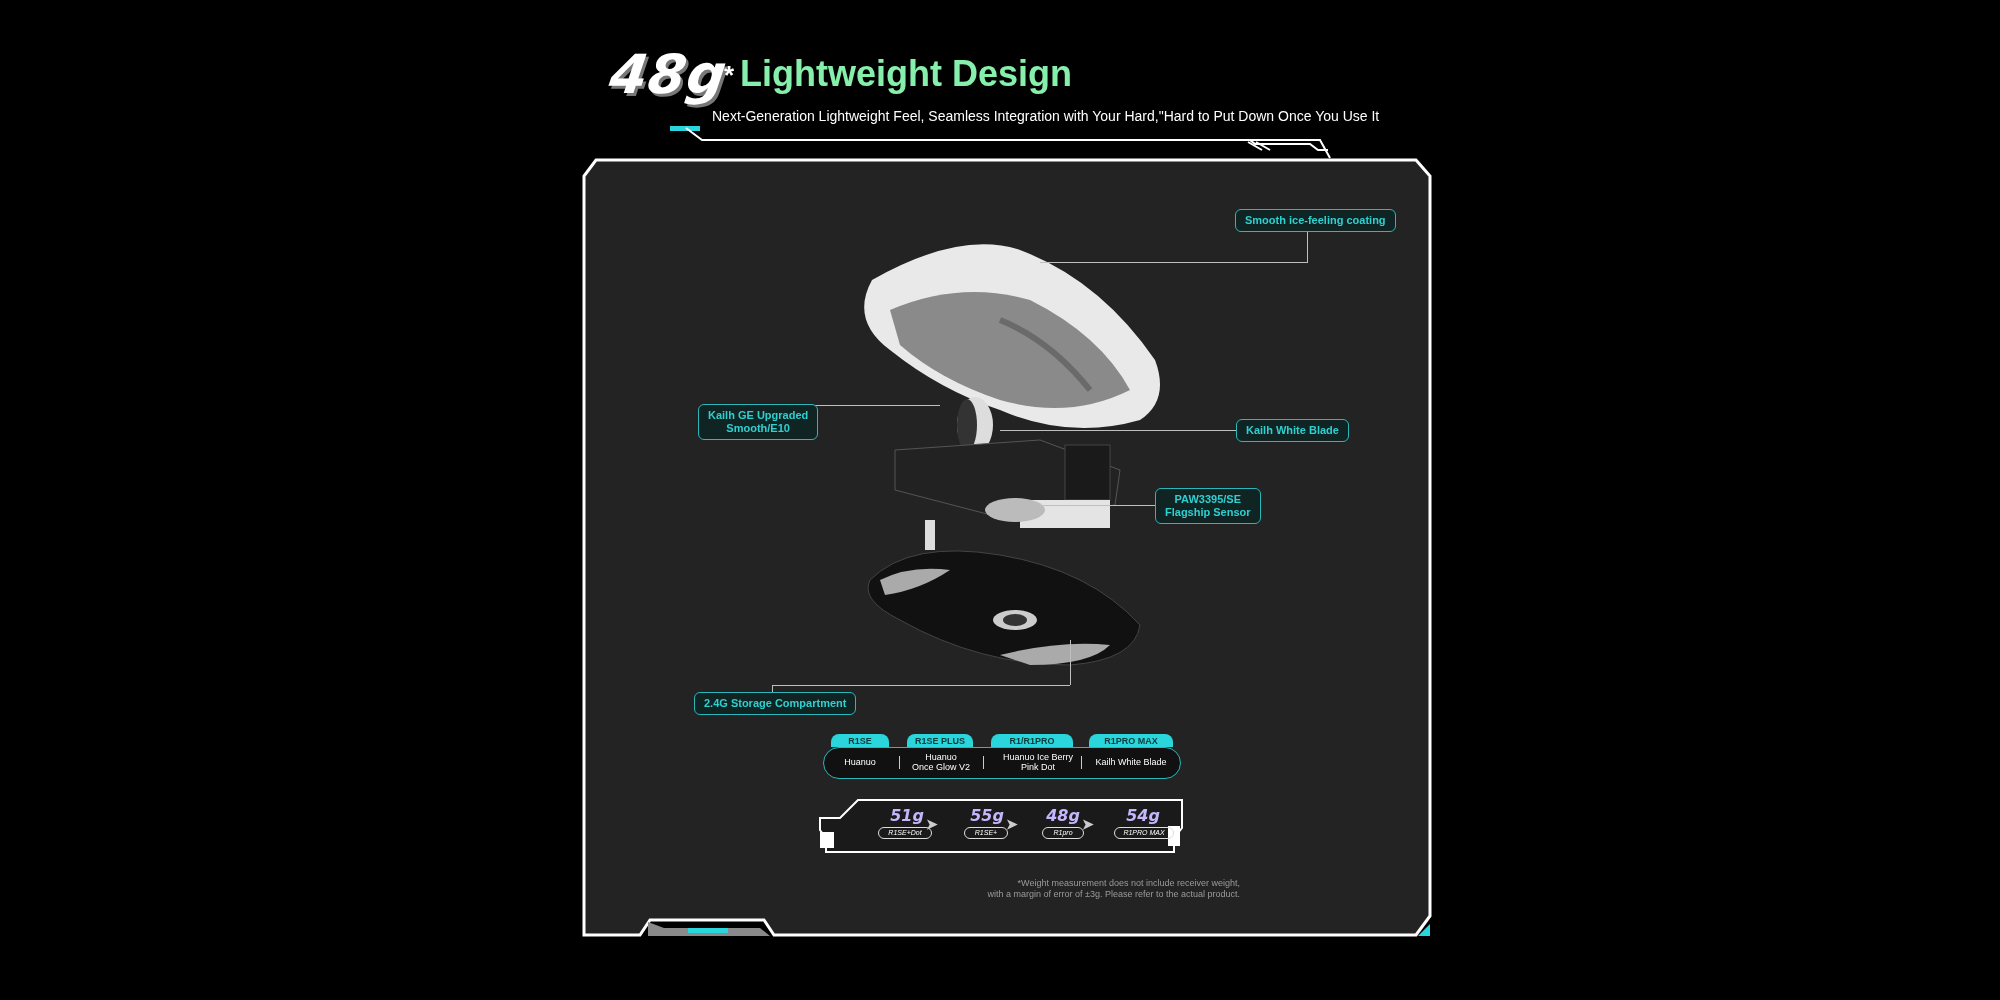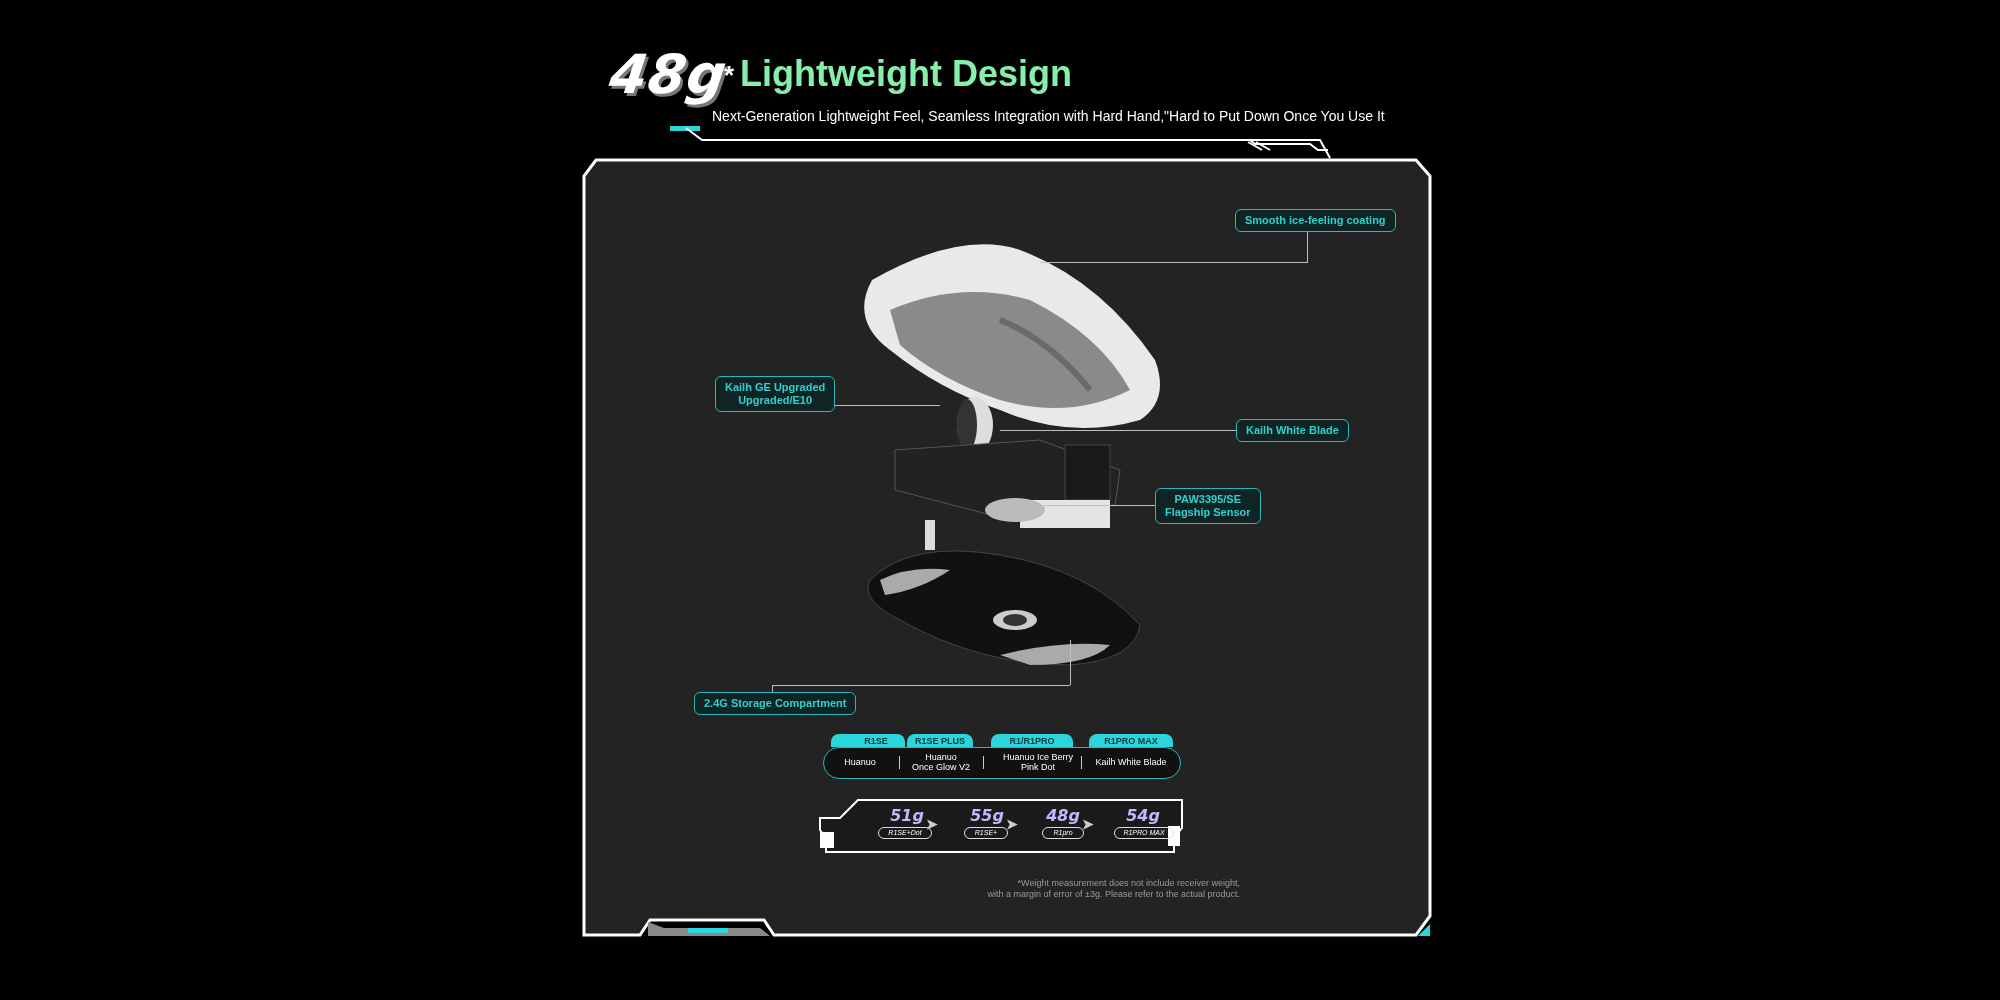--- a/index.html
+++ b/index.html
@@ -25,21 +25,21 @@
   .wpill{position:absolute;top:29px;height:10px;border:1px solid #ddd;border-radius:6px;font-size:7px;font-style:italic;color:#fff;text-align:center;line-height:10px;}
   .warrow{position:absolute;top:18px;font-size:14px;color:#ccc;font-weight:bold;}
   .foot{left:760px;top:878px;width:480px;text-align:right;font-size:9px;color:#9a9a9a;line-height:11px;}
 </style>
 </head>
 <body>
 
 <div class="abs hdr-weight">48g</div>
 <div class="abs hdr-star">*</div>
 <div class="abs hdr-title">Lightweight Design</div>
-<div class="abs hdr-sub">Next-Generation Lightweight Feel, Seamless Integration with Hard Hand,"Hard to Put Down Once You Use It</div>
+<div class="abs hdr-sub">Next-Generation Lightweight Feel, Seamless Integration with Your Hard,"Hard to Put Down Once You Use It</div>
 <div class="abs hdr-bar"></div>
 <svg class="abs" style="left:0;top:0" width="2000" height="1000">
 
   <polyline points="686,128 702,140 1250,140 1255,144 1310,144 1318,150 1328,150" fill="none" stroke="#fff" stroke-width="2"></polyline>
   <polyline points="1240,140 1320,140 1330,158" fill="none" stroke="#fff" stroke-width="2"></polyline>
   <line x1="1248" y1="142" x2="1262" y2="150" stroke="#fff" stroke-width="2"></line>
   <line x1="1256" y1="142" x2="1270" y2="150" stroke="#fff" stroke-width="2"></line>
 
   <polygon points="596,160 1416,160 1430,176 1430,916 1416,935 774,935 764,920 650,920 640,935 584,935 584,176" fill="#232323" stroke="#fff" stroke-width="3"></polygon>
 
@@ -76,38 +76,38 @@
 <div class="leader" style="left:800px;top:405px;width:140px;height:0;border-top-width:1px;"></div>
 <div class="leader" style="left:1000px;top:430px;width:237px;height:0;border-top-width:1px;"></div>
 <div class="leader" style="left:1040px;top:505px;width:115px;height:0;border-top-width:1px;"></div>
 <div class="leader" style="left:1070px;top:640px;width:0;height:45px;border-left-width:1px;"></div>
 <div class="leader" style="left:772px;top:685px;width:298px;height:0;border-top-width:1px;"></div>
 <div class="leader" style="left:772px;top:685px;width:0;height:8px;border-left-width:1px;"></div>
 
 <div class="callout" style="left:1235px;top:209px;">
   <span>Smooth ice-feeling coating</span>
 </div>
-<div class="callout" style="left:698px;top:376px;margin-left:17px;">
+<div class="callout" style="left:698px;top:404px;">
   <div>Kailh GE Upgraded</div>
-  <div>Upgraded/E10</div>
+  <div>Smooth/E10</div>
 </div>
 <div class="callout" style="left:1236px;top:419px;">
   <span>Kailh White Blade</span>
 </div>
 <div class="callout" style="left:1155px;top:488px;">
   <div>PAW3395/SE</div>
   <div>Flagship Sensor</div>
 </div>
 <div class="callout" style="left:694px;top:692px;">
   <span>2.4G Storage Compartment</span>
 </div>
 
 <div class="abs cmp">
   <div class="cmp-body"></div>
-  <div class="cmp-tab" style="left:8px;width:58px;padding-left:16px;">R1SE</div>
+  <div class="cmp-tab" style="left:8px;width:58px;">R1SE</div>
   <div class="cmp-tab" style="left:84px;width:66px;">R1SE PLUS</div>
   <div class="cmp-tab" style="left:168px;width:82px;">R1/R1PRO</div>
   <div class="cmp-tab" style="left:266px;width:84px;">R1PRO MAX</div>
 
   <div class="cmp-cell" style="left:0;width:74px;">
     <div>
         <div>Huanuo</div>
       </div>
   </div>
   <div class="cmp-sep" style="left:76px;"></div>

